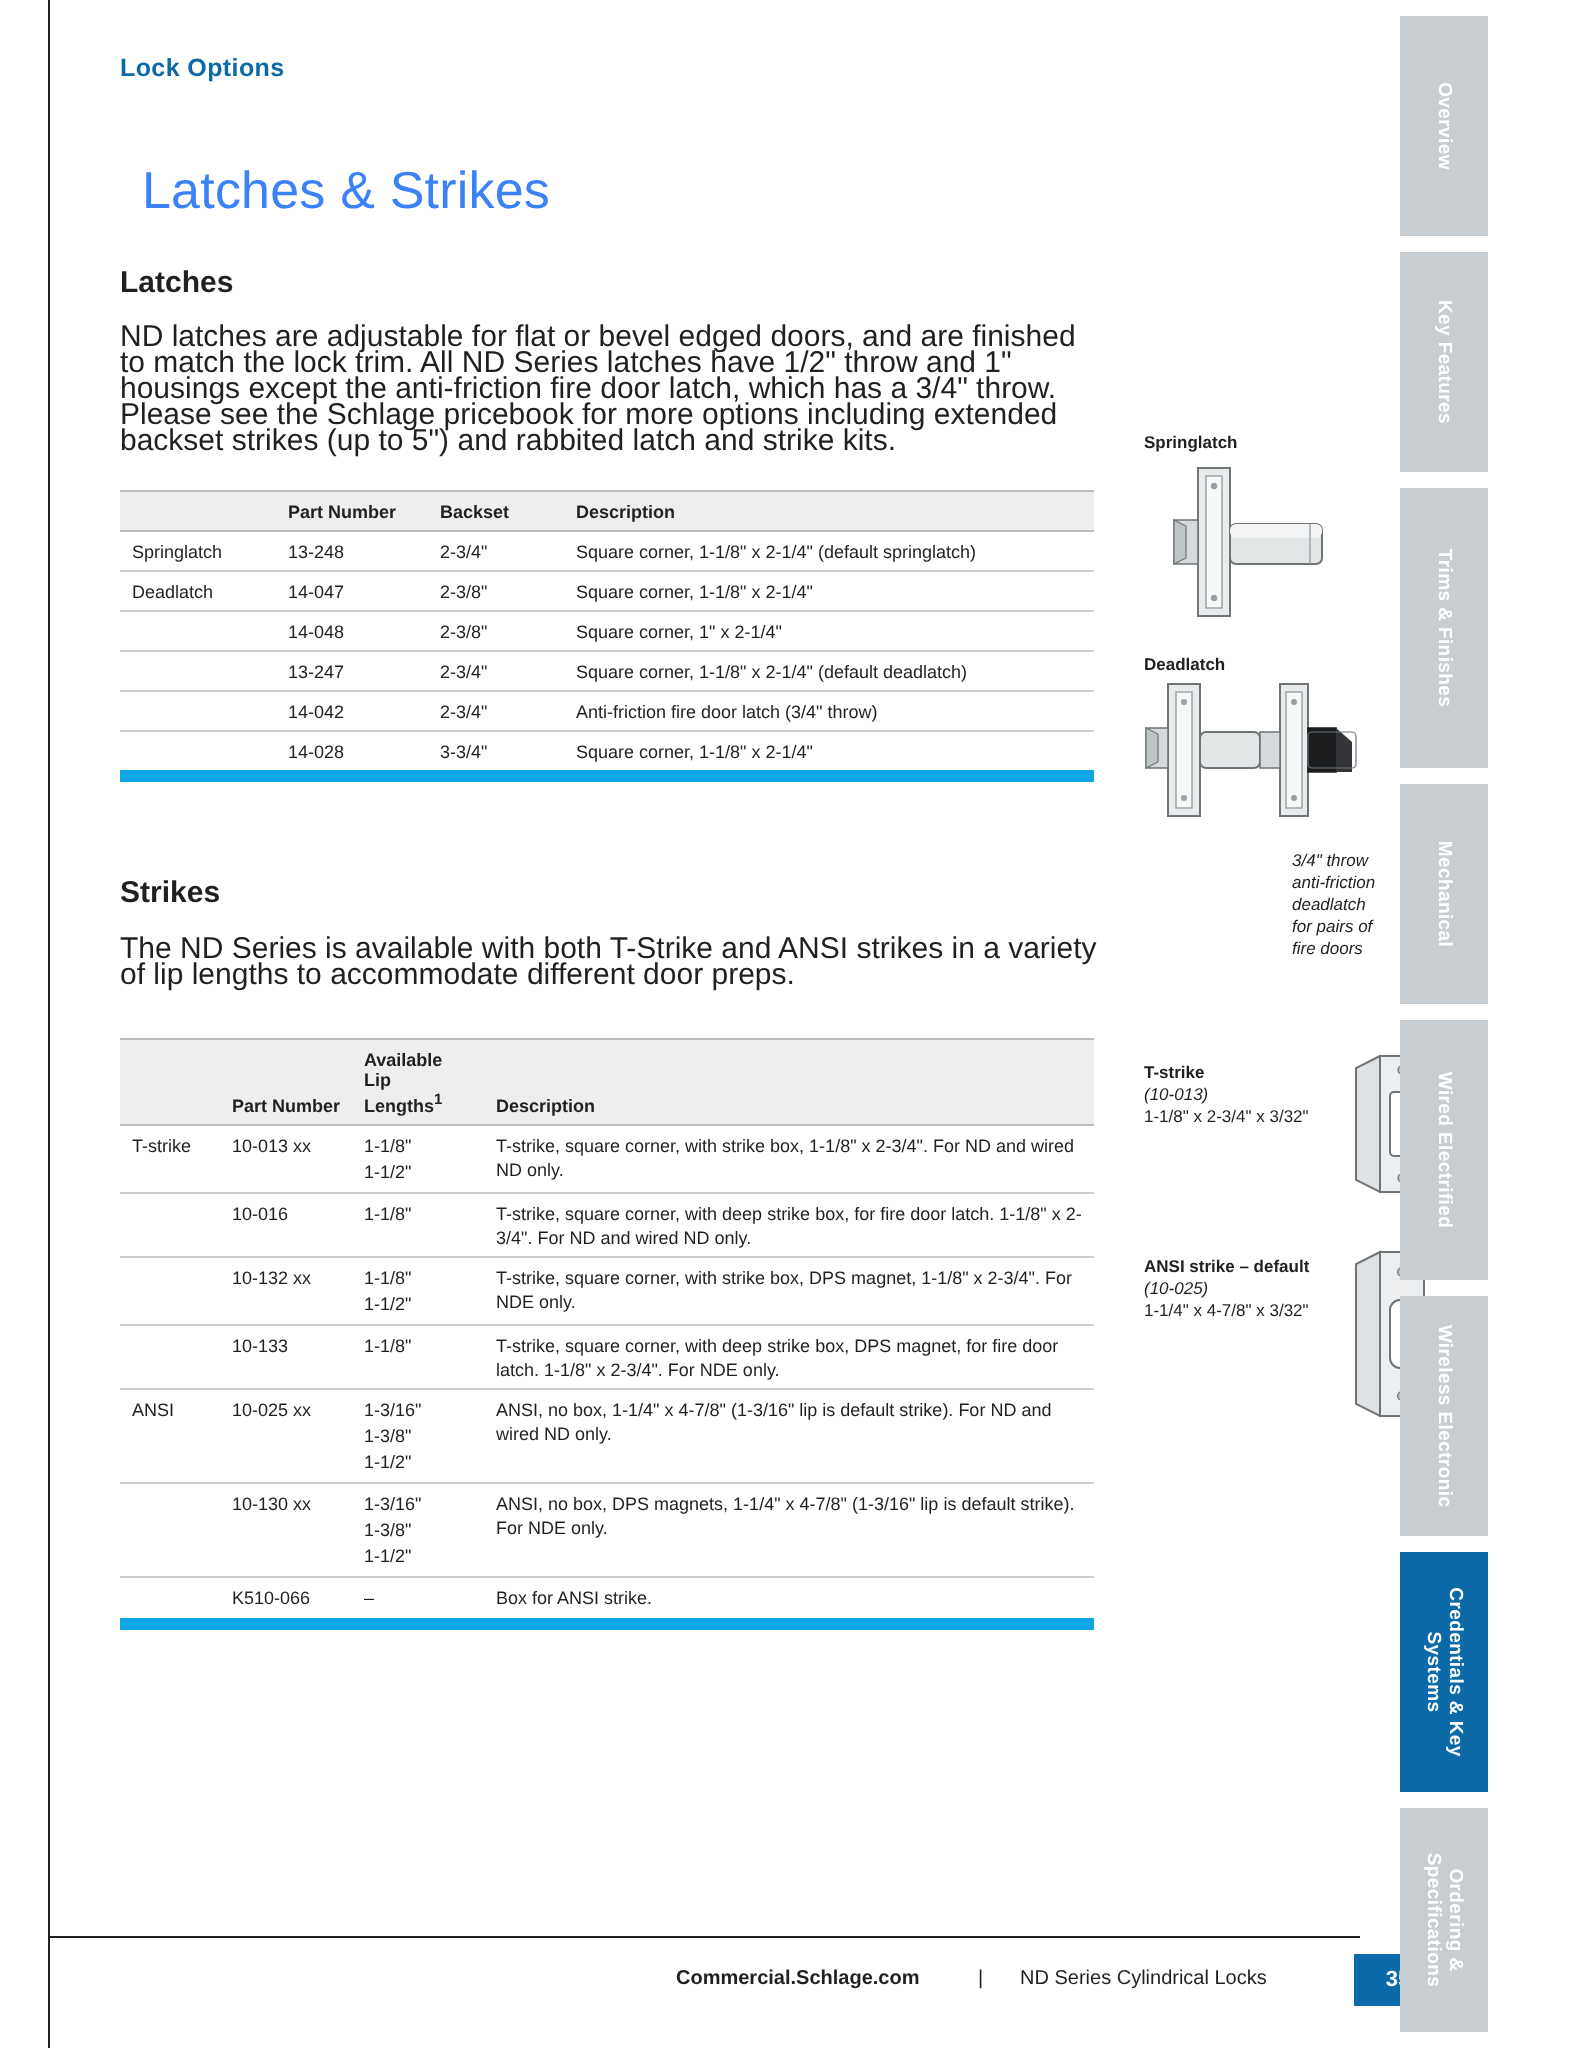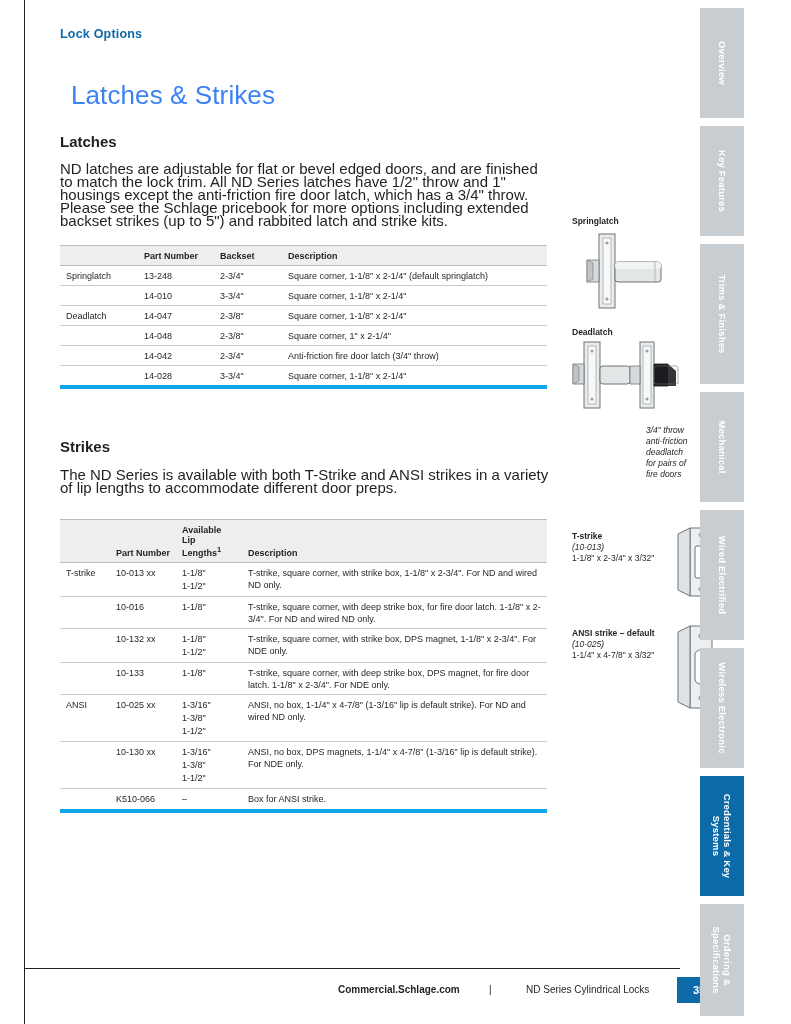--- a/index.html
+++ b/index.html
@@ -80,21 +80,21 @@
     vertical-align: bottom;
     font-size:9px;
   }
   table.tbl td {
     padding:4px 6px 3px 6px;
     border-bottom:1px solid #c8ccce;
     vertical-align: top;
     font-size:9px;
     line-height:12px;
   }
-  table.tbl tr:last-child td { border-bottom:4px solid #0ea5e9; }
+  table.tbl tr:last-child td { border-bottom:6px solid #0ea5e9; }
   .cellstack div { line-height:13px; }
 
   .footnote {
     position:absolute; left:60px;
     font-size:7.5px; color:#231f20;
   }
 
   
   .figcap {
     position:absolute;
@@ -145,36 +145,36 @@
       </tr>
     </thead>
     <tbody>
       <tr>
         <td>Springlatch</td>
         <td>13-248</td>
         <td>2-3/4"</td>
         <td>Square corner, 1-1/8" x 2-1/4" (default springlatch)</td>
       </tr>
       <tr>
-        <td></td>
-        <td>14-010</td>
-        <td>3-3/4"</td>
-        <td>Square corner, 1-1/8" x 2-1/4"</td>
-      </tr>
-      <tr>
         <td>Deadlatch</td>
         <td>14-047</td>
         <td>2-3/8"</td>
         <td>Square corner, 1-1/8" x 2-1/4"</td>
       </tr>
       <tr>
         <td></td>
         <td>14-048</td>
         <td>2-3/8"</td>
         <td>Square corner, 1" x 2-1/4"</td>
+      </tr>
+      <tr>
+        <td></td>
+        <td>13-247</td>
+        <td>2-3/4"</td>
+        <td>Square corner, 1-1/8" x 2-1/4" (default deadlatch)</td>
       </tr>
       <tr>
         <td></td>
         <td>14-042</td>
         <td>2-3/4"</td>
         <td>Anti-friction fire door latch (3/4" throw)</td>
       </tr>
       <tr>
         <td></td>
         <td>14-028</td>
@@ -336,21 +336,21 @@
       <path d="M18 4 L6 10 L6 80 L18 86 Z" fill="#dfe2e4" stroke="#6f7477" stroke-width="1"></path>
       <rect x="23" y="28" width="12" height="34" rx="5" fill="#ffffff" stroke="#6f7477" stroke-width="1"></rect>
       <circle cx="29" cy="14" r="2.2" fill="#b6babd" stroke="#6f7477" stroke-width="0.6"></circle>
       <circle cx="29" cy="76" r="2.2" fill="#b6babd" stroke="#6f7477" stroke-width="0.6"></circle>
     </svg>
   </div>
 
   <div class="footer-rule"></div>
   <div class="footer-text" style="left:338px;">Commercial.Schlage.com</div>
   <div class="footer-sep" style="left:489px;">|</div>
-  <div class="footer-text" style="left:503px; font-weight:normal;padding-left:23px;">ND Series Cylindrical Locks</div>
+  <div class="footer-text" style="left:487px; font-weight:normal;padding-left:23px;">ND Series Cylindrical Locks</div>
   <div class="page-num-box">35</div>
 
   <div class="tabs">
     <div class="tab" style="top:8px; height:110px;">
       <span class="tab-label">Overview</span>
     </div>
     <div class="tab" style="top:126px; height:110px;">
       <span class="tab-label">Key Features</span>
     </div>
     <div class="tab" style="top:244px; height:140px;">

